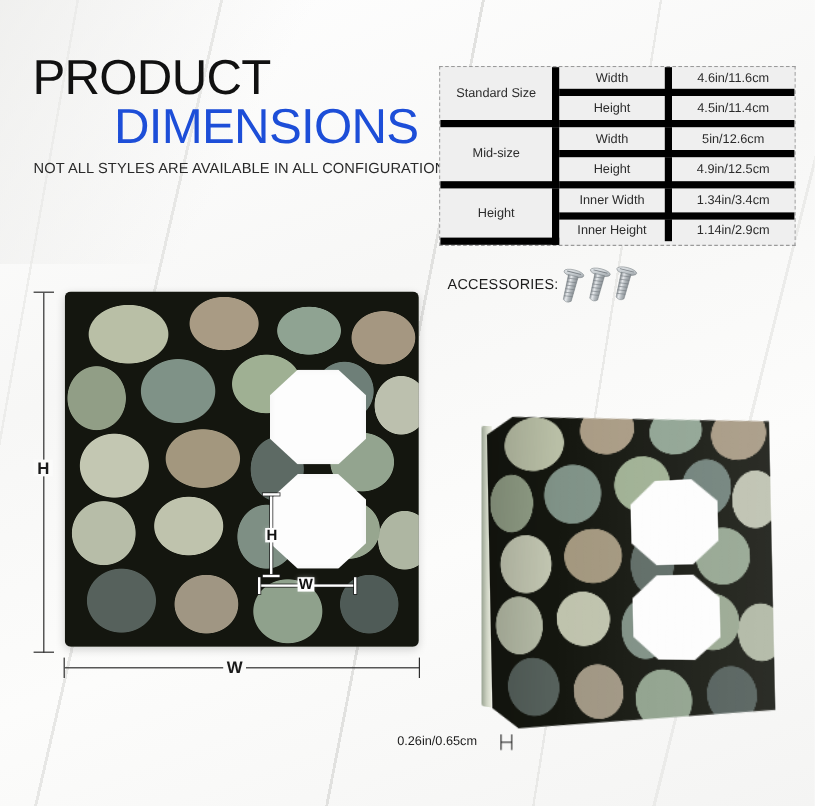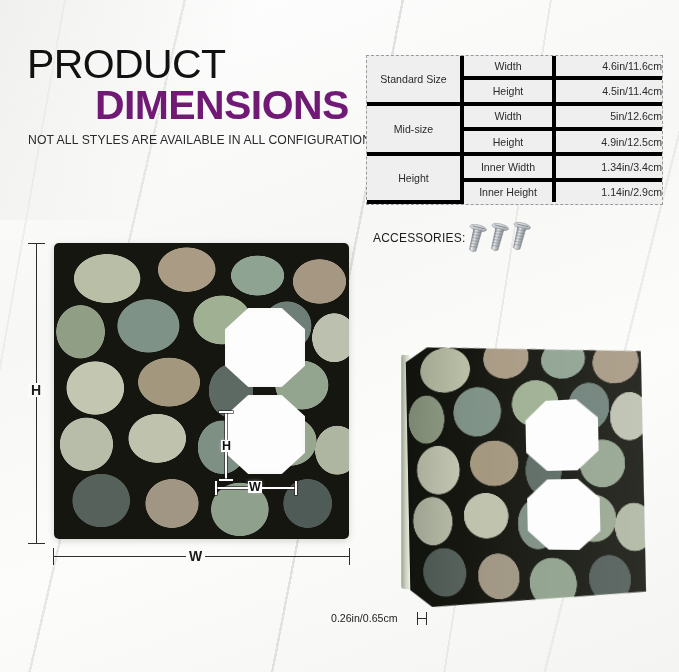--- a/index.html
+++ b/index.html
@@ -28,49 +28,49 @@
     pointer-events:none;
   }
 
   
   #headline{position:absolute;left:27px;top:44px;}
   .h-line1{
     font-size:41px;font-weight:normal;color:#111;letter-spacing:-0.6px;
     line-height:40px;
   }
   .h-line2{
-    font-size:41px;font-weight:bold;color:#701a75;letter-spacing:-0.6px;
+    font-size:41px;font-weight:normal;color:#1d4ed8;letter-spacing:-0.6px;
     line-height:42px;margin-left:68px;text-align:right;
   }
   #subtitle{
     position:absolute;left:28px;top:133px;
     font-size:12.2px;color:#2a2a2a;letter-spacing:.1px;font-weight:500;
   }
 
   
   #spec-table{
     position:absolute;left:366px;top:55px;width:297px;height:150px;
     border:1px dashed #9a9a9a;
     box-sizing:border-box;
     background:#efefef;
   }
   #spec-table table{
     width:100%;height:100%;border-collapse:collapse;
     table-layout:fixed;
   }
   #spec-table td{
-    border:4px solid #000000;
+    border:6px solid #000000;
     font-size:10.6px;color:#2b2b2b;text-align:center;
     background:#efefef;padding:0;
   }
   td.cat{font-weight:normal;font-size:10.8px;width:93px;}
   td.dim{width:88px;}
   td.val{width:auto;}
   #spec-table tr td:first-child{border-left:none;}
-  #spec-table tr td:last-child{border-right:none;text-align:right;}
+  #spec-table tr td:last-child{border-right:none;}
   #spec-table tr:first-child td{border-top:none;}
   #spec-table tr:last-child td{border-bottom:none;}
 
   
   #accessories{position:absolute;left:373px;top:228px;}
   #acc-label{font-size:12px;color:#1c1c1c;font-weight:500;letter-spacing:.2px;}
   #screws{position:absolute;left:467px;top:218px;width:70px;height:42px;}
 
   
   .stone{

